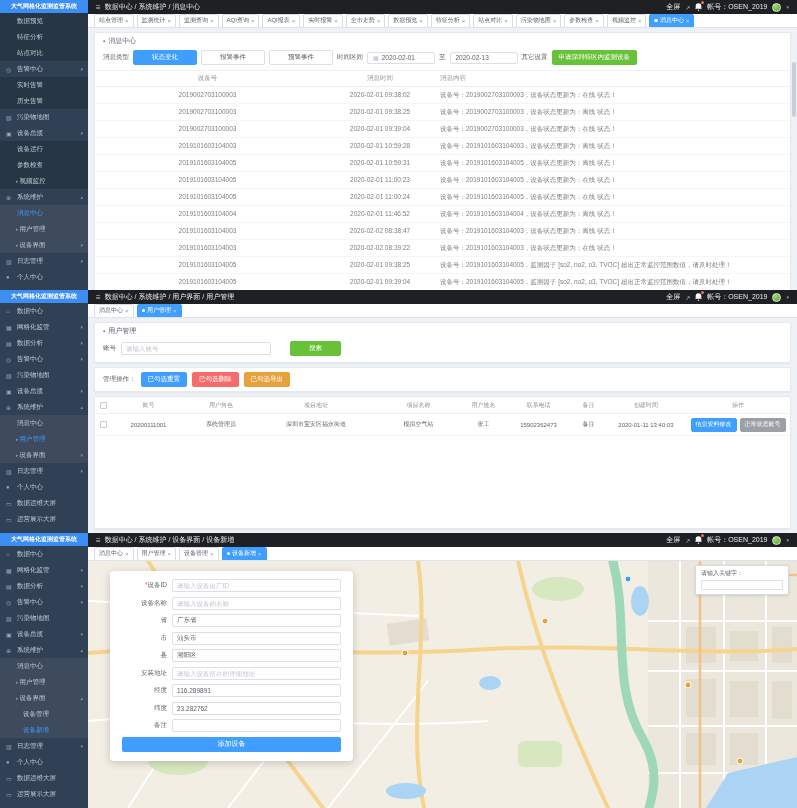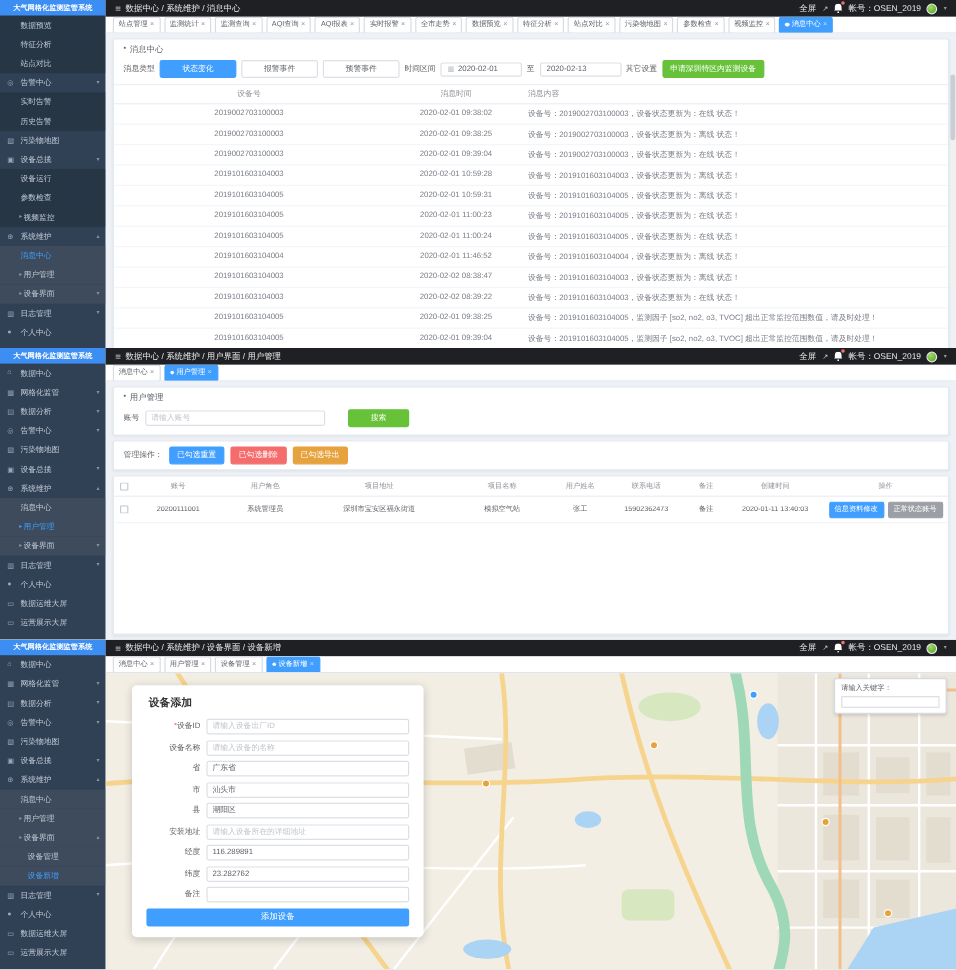--- a/index.html
+++ b/index.html
@@ -764,21 +764,20 @@
             <circle cx="120" cy="89" r="3.5" fill="#f56c6c" stroke="#fff" stroke-width="1"></circle>
             <circle cx="317" cy="92" r="3" fill="#e6a23c" stroke="#fff" stroke-width="1"></circle>
             <circle cx="457" cy="60" r="3" fill="#e6a23c" stroke="#fff" stroke-width="1"></circle>
             <circle cx="600" cy="124" r="3" fill="#e6a23c" stroke="#fff" stroke-width="1"></circle>
             <circle cx="652" cy="200" r="3" fill="#e6a23c" stroke="#fff" stroke-width="1"></circle>
             <circle cx="540" cy="18" r="3" fill="#409eff" stroke="#fff" stroke-width="1"></circle>
           </g>
         </svg>
 
         <div class="devcard">
-          <div class="devtitle">设备添加</div>
           <div>
 
           <div class="frow">
                 <span class="flabel"><span class="fstar">*</span><span>设备ID</span></span>
                 <input class="finput" placeholder="请输入设备出厂ID" style="">
               </div>
               <div class="frow">
                 <span class="flabel"><span class="fstar"></span><span>设备名称</span></span>
                 <input class="finput" placeholder="请输入设备的名称" style="">
               </div>

